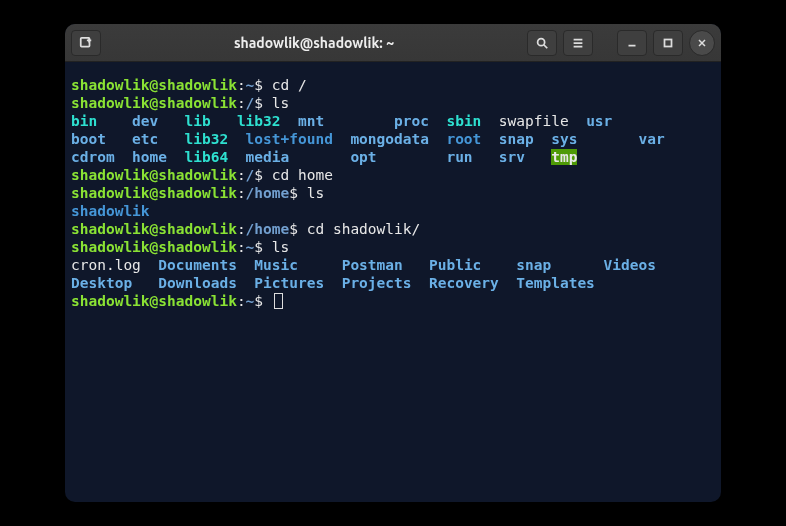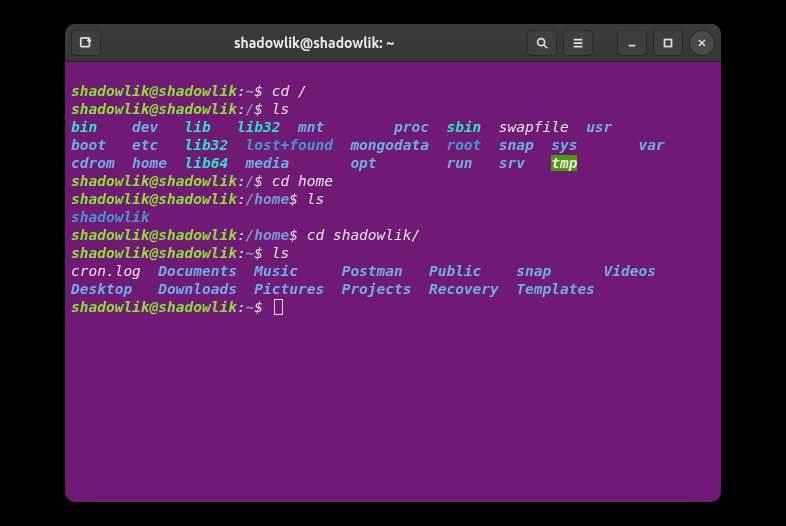--- a/index.html
+++ b/index.html
@@ -9,21 +9,21 @@
     height: 526px;
     font-family: 'DejaVu Sans Mono', 'Ubuntu Mono', monospace;
     display: flex;
     align-items: center;
     justify-content: center;
   }
   .window {
     width: 656px;
     border-radius: 10px;
     overflow: hidden;
-    background: #701a75;
+    background: #0f172a;
     box-shadow: 0 2px 18px rgba(0,0,0,0.6);
   }
   .titlebar {
     height: 38px;
     background: linear-gradient(#3b3b3b,#373737);
     display: flex;
     align-items: center;
     padding: 0 6px;
     gap: 6px;
     border-bottom: 1px solid #222;
@@ -45,27 +45,26 @@
     font-family: Ubuntu, sans-serif;
     font-size: 14px;
     text-align: center;
     font-weight: 600;
   }
   .tb-close { background:#4a4a4a; border-radius:50%; width:26px; height:26px; }
   .tb-close svg { width:12px; height:12px; }
   .tb-spacer { width:12px; }
 
   .terminal {
-    padding: 20px 6px 28px 6px;
+    padding: 14px 6px 28px 6px;
     font-size: 14.5px;
     line-height: 18px;
     color: #e8e8e8;
     white-space: pre;
     min-height: 440px;
-    font-style: italic;
   }
   .user { color:#8ae234; font-weight:bold; }
   .colon { color:#e8e8e8; }
   .path { color:#729fcf; font-weight:bold; }
   .dollar { color:#e8e8e8; }
   .cmd { color:#e8e8e8; }
   .dir { color:#4596d7; font-weight:bold; }
   .dirlt { color:#6bb0e6; font-weight:bold;text-align:right; }
   .file { color:#e8e8e8; }
   .sym { color:#2ee0d0; font-weight:bold; }

